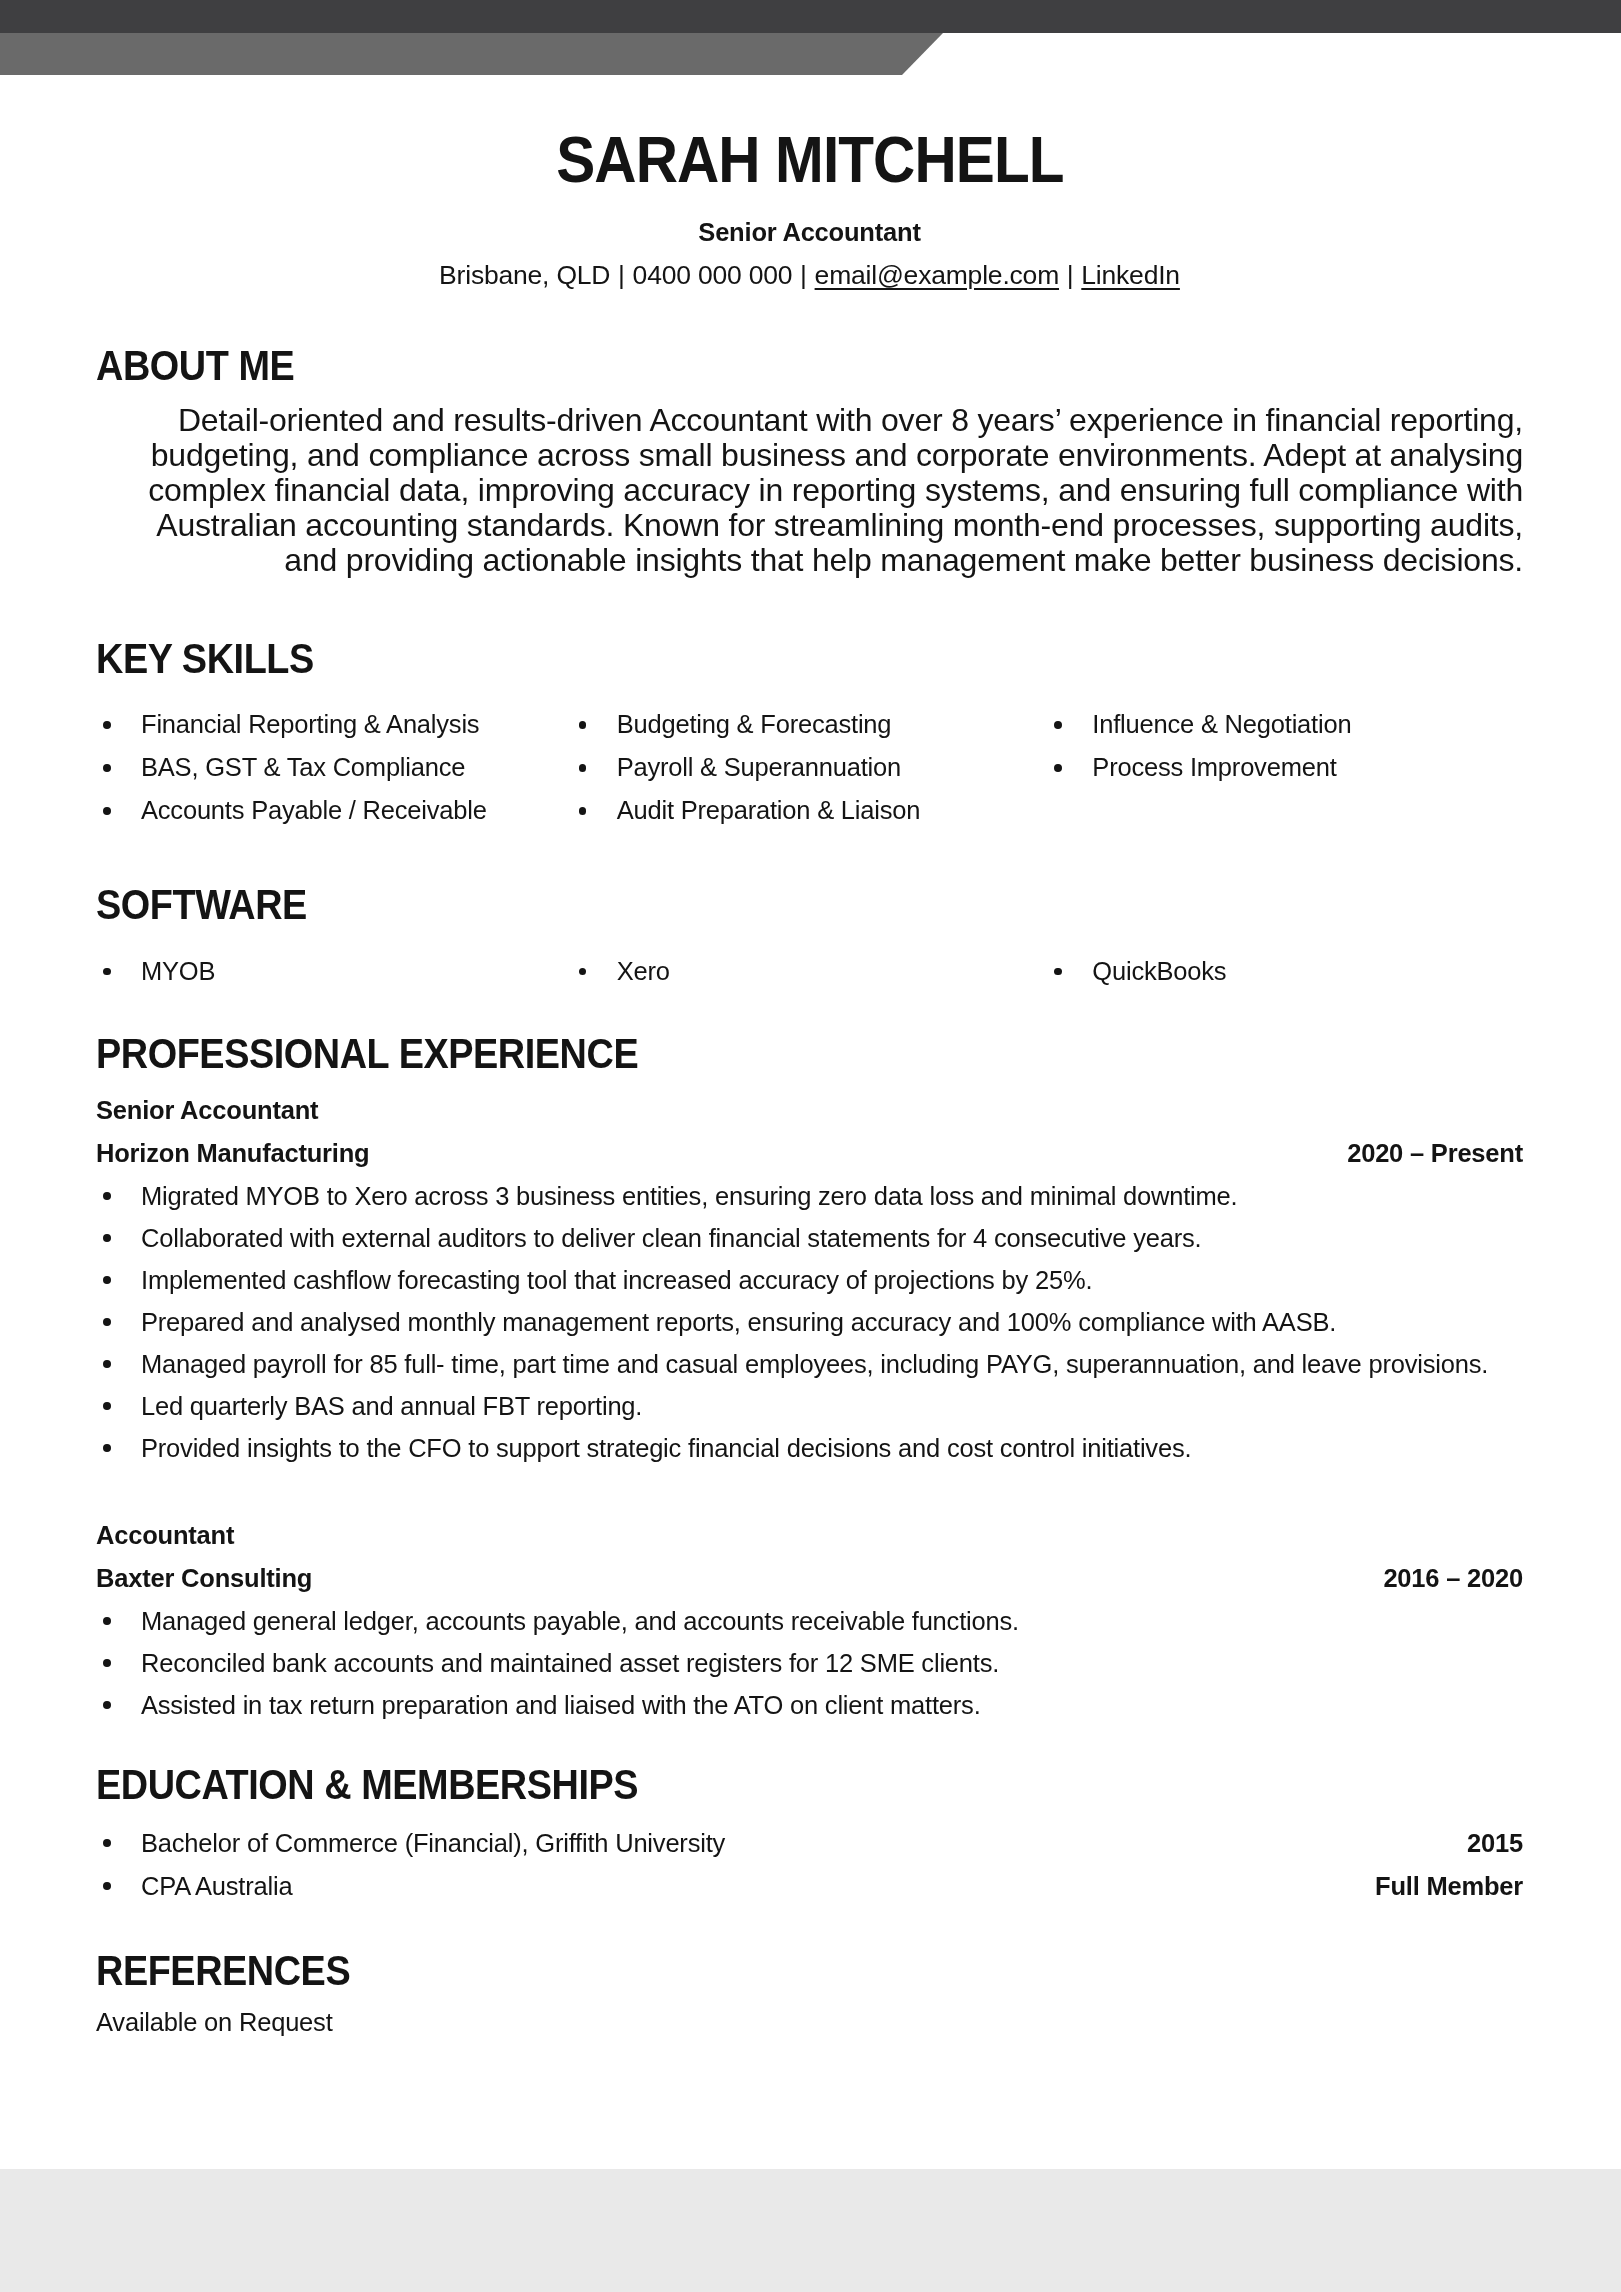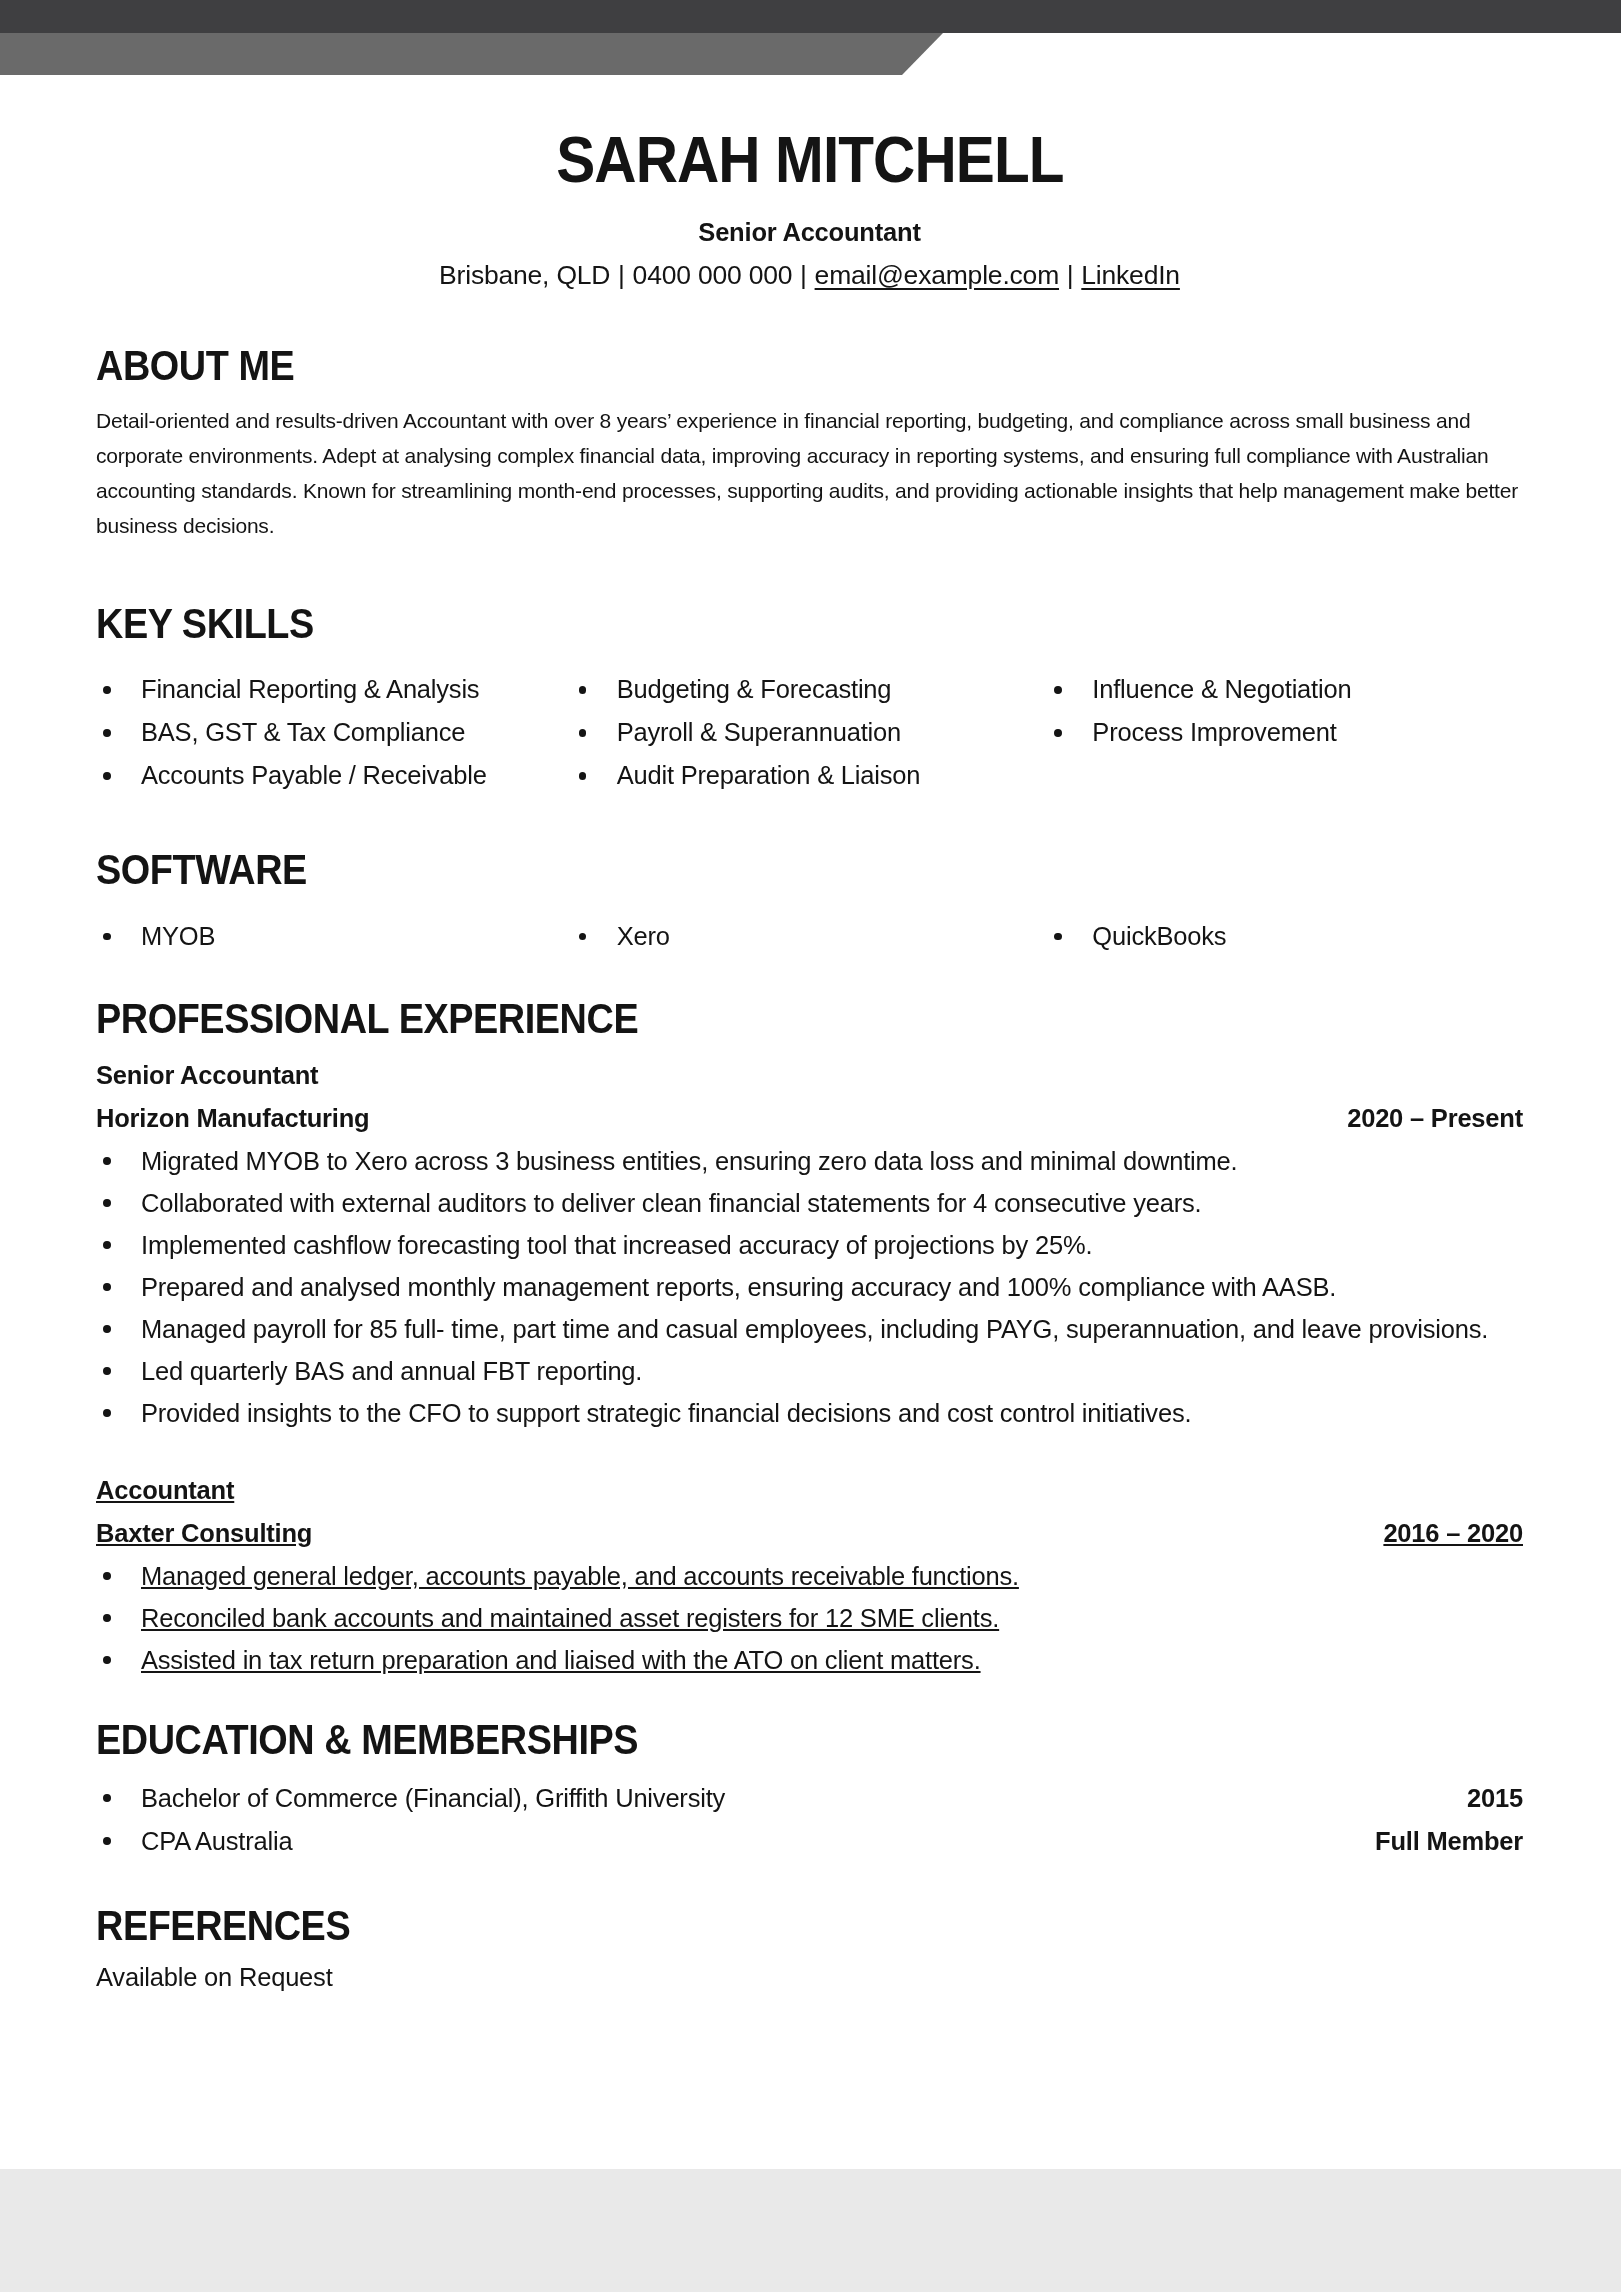--- a/index.html
+++ b/index.html
@@ -30,36 +30,36 @@
   
   .content{position:absolute;left:96px;top:0;width:1427px;}
   .name{margin:127px 0 0;text-align:center;font-size:65px;line-height:65px;font-weight:bold;letter-spacing:-1px;}
   .name-inner{display:inline-block;transform:scaleX(0.9);transform-origin:50% 50%;}
   .subtitle{margin-top:25.5px;text-align:center;font-size:25.5px;line-height:29px;font-weight:bold;}
   .contact{margin-top:13.7px;text-align:center;font-size:26.5px;line-height:31px;}
   .contact .sep{margin:0 7.8px;}
   .link{color:var(--text);text-decoration:underline;text-underline-offset:3.9px;cursor:pointer;}
   h2.h{margin:0;font-size:43px;line-height:47px;font-weight:bold;letter-spacing:-0.5px;}
   .cond{display:inline-block;transform:scaleX(0.88);transform-origin:0 50%;white-space:nowrap;}
-  .para{margin:13.7px 0 0;font-size:21px;line-height:35px;}
+  .para{margin:13.7px 0 0;font-size:32px;line-height:35px;text-align:right;}
   section.about{margin-top:51px;}
   section.skills{margin-top:57px;}
   section.software{margin-top:49px;}
   section.experience{margin-top:37px;}
   section.education{margin-top:35px;}
   section.references{margin-top:39px;}
   .cols3{margin-top:21.6px;display:grid;grid-template-columns:1fr 1fr 1fr;column-gap:0;}
   .b-row{display:flex;align-items:flex-start;font-size:25.5px;line-height:42px;}
   .cols3 .b-row{line-height:43px;}
   .gut{flex:0 0 45px;padding-left:6.9px;box-sizing:border-box;display:flex;}
   .dot{width:7.8px;height:7.8px;border-radius:50%;background:var(--text);margin-top:17.6px;}
   .b-text{flex:1;}
   .job-title{margin-top:11.8px;font-size:25.5px;line-height:43px;font-weight:bold;}
   .job-line{display:flex;justify-content:space-between;align-items:baseline;font-size:25.5px;line-height:43px;font-weight:bold;gap:32px;}
-  .job + .job{margin-top:35px;text-decoration:underline;}
+  .job + .job{margin-top:45px;}
   .edu-list{margin-top:13.7px;}
   .edu-row{display:flex;align-items:flex-start;font-size:25.5px;line-height:43px;}
   .edu-val{font-weight:bold;white-space:nowrap;}
   .refs-text{margin:11.8px 0 0;font-size:25.5px;line-height:35px;}
 </style>
 </head>
 <body>
 
 <div class="page">
 

